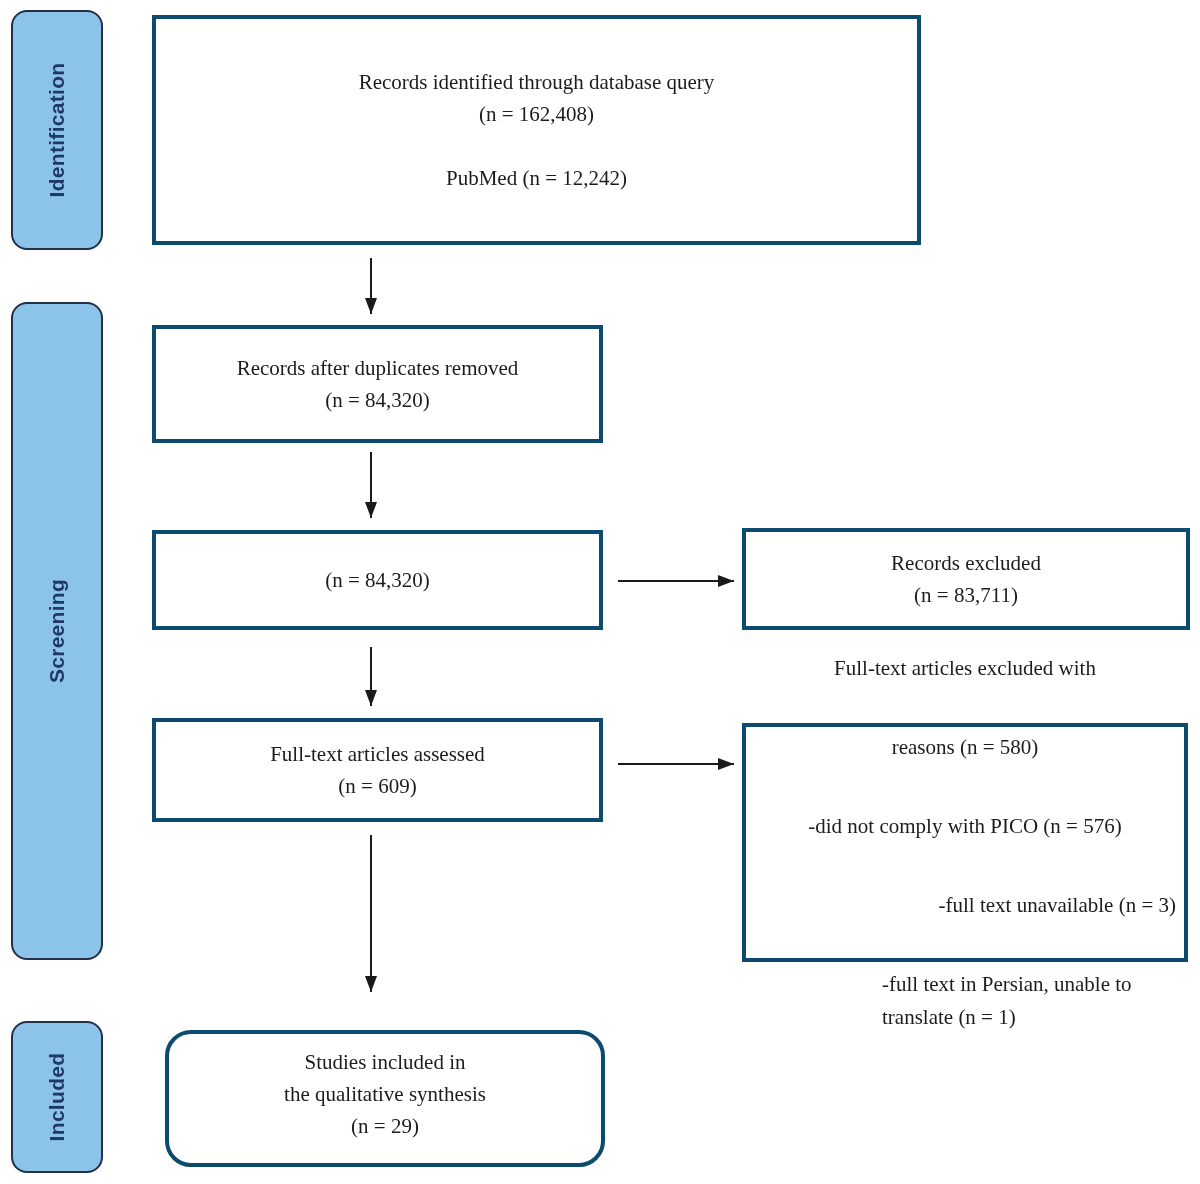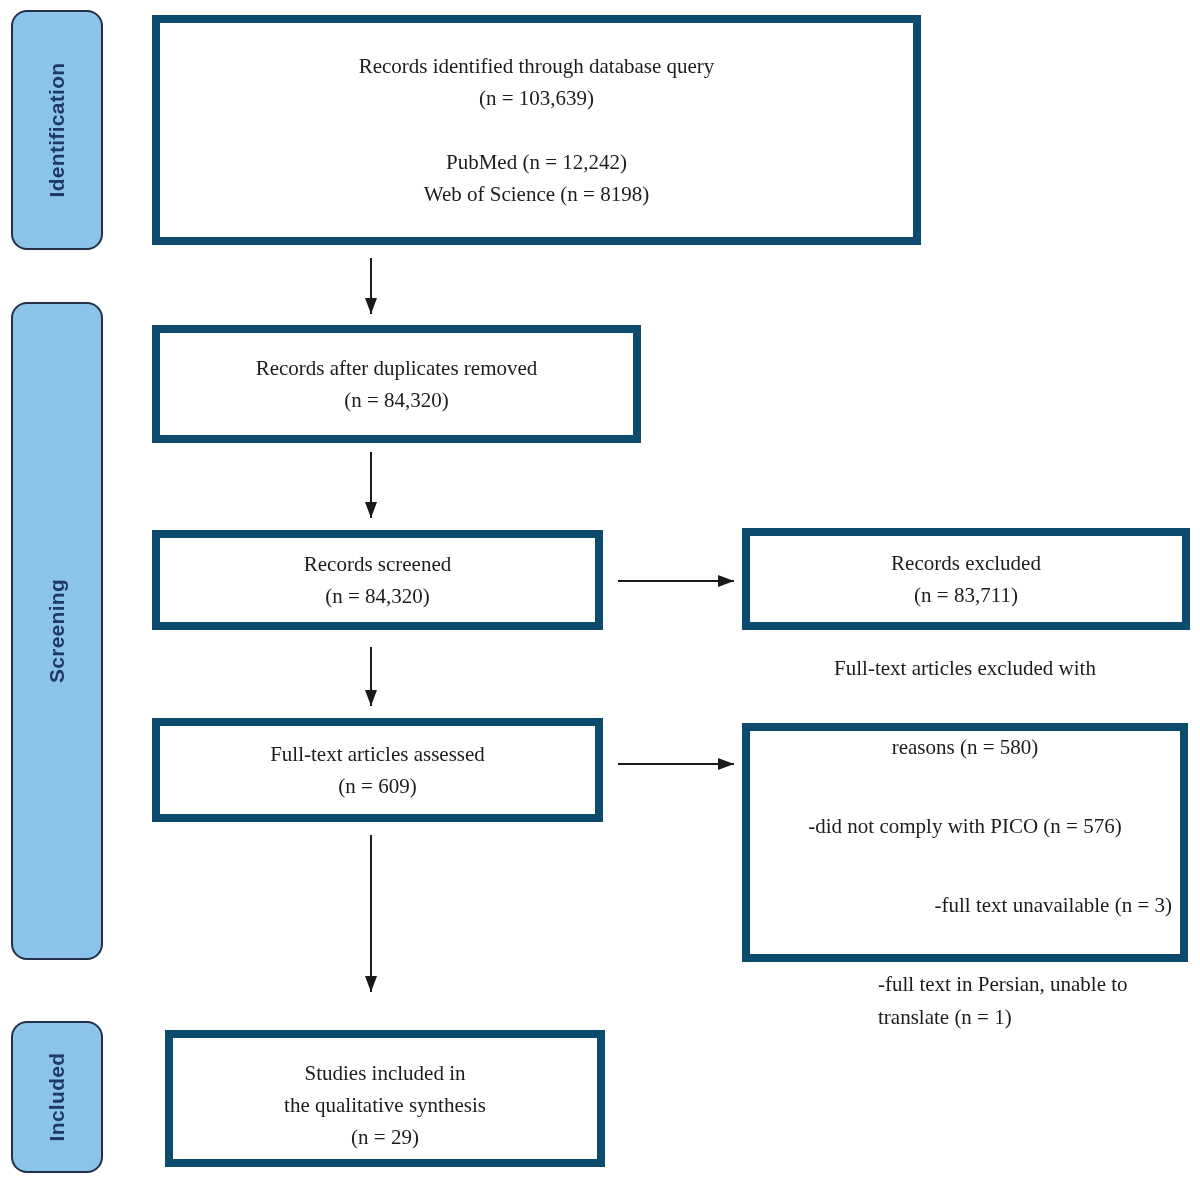--- a/index.html
+++ b/index.html
@@ -33,36 +33,36 @@
     letter-spacing:0.3px;
   }
   #stage-identification { left:11px; top:10px;   width:92px; height:240px; }
   #stage-screening      { left:11px; top:302px;  width:92px; height:658px; }
   #stage-included       { left:11px; top:1021px; width:92px; height:152px; }
 
   
   .flowbox {
     position:absolute;
     background:#ffffff;
-    border:8px solid #0c4a6e;
+    border:4px solid #0c4a6e;
     box-sizing:border-box;
     display:flex; flex-direction:column;
     align-items:center; justify-content:center;
     text-align:center;
     font-size:21px;
     line-height:32px;
   }
   #box-identified       { left:152px; top:15px;   width:769px; height:230px; }
-  #box-dedup            { left:152px; top:325px;  width:489px; height:118px; }
+  #box-dedup            { left:152px; top:325px;  width:451px; height:118px; }
   #box-screened         { left:152px; top:530px;  width:451px; height:100px; }
   #box-excluded         { left:742px; top:528px;  width:448px; height:102px; }
   #box-fulltext         { left:152px; top:718px;  width:451px; height:104px; }
   #box-ft-excluded      { left:742px; top:723px;  width:446px; height:239px; line-height:33px;gap:46px; }
   #box-included-studies { left:165px; top:1030px; width:440px; height:137px;
-                          justify-content:center; padding-top:12px; }
+                          justify-content:flex-start; padding-top:12px;border-radius:26px; }
 
   .spacer-line { height:32px; width:100%; }
 
   .full { width:100%; }
   .reason-right { width:100%; text-align:right; padding-right:8px; box-sizing:border-box; }
   .reason-wrap  { width:100%; text-align:right; padding-right:30px; box-sizing:border-box;text-decoration:underline; }
   .reason-wrap .wrap-inner { display:inline-block; text-align:left; max-width:272px; }
 </style>
 </head>
 <body>
@@ -88,33 +88,31 @@
   </div>
   <div class="stage" id="stage-screening">
     <span class="label">Screening</span>
   </div>
   <div class="stage" id="stage-included">
     <span class="label">Included</span>
   </div>
 
   <div class="flowbox" id="box-identified">
     <div class="full">Records identified through database query</div>
-    <div class="full">(n = 103,639)</div>
+    <div class="full">(n = 162,408)</div>
     <div class="spacer-line"></div>
     <div class="full">PubMed (n = 12,242)</div>
-    <div class="full">Web of Science (n = 8198)</div>
   </div>
 
   <div class="flowbox" id="box-dedup">
     <div class="full">Records after duplicates removed</div>
     <div class="full">(n = 84,320)</div>
   </div>
 
   <div class="flowbox" id="box-screened">
-    <div class="full">Records screened</div>
     <div class="full">(n = 84,320)</div>
   </div>
 
   <div class="flowbox" id="box-excluded">
     <div class="full">Records excluded</div>
     <div class="full">(n = 83,711)</div>
   </div>
 
   <div class="flowbox" id="box-fulltext">
     <div class="full">Full-text articles assessed</div>

